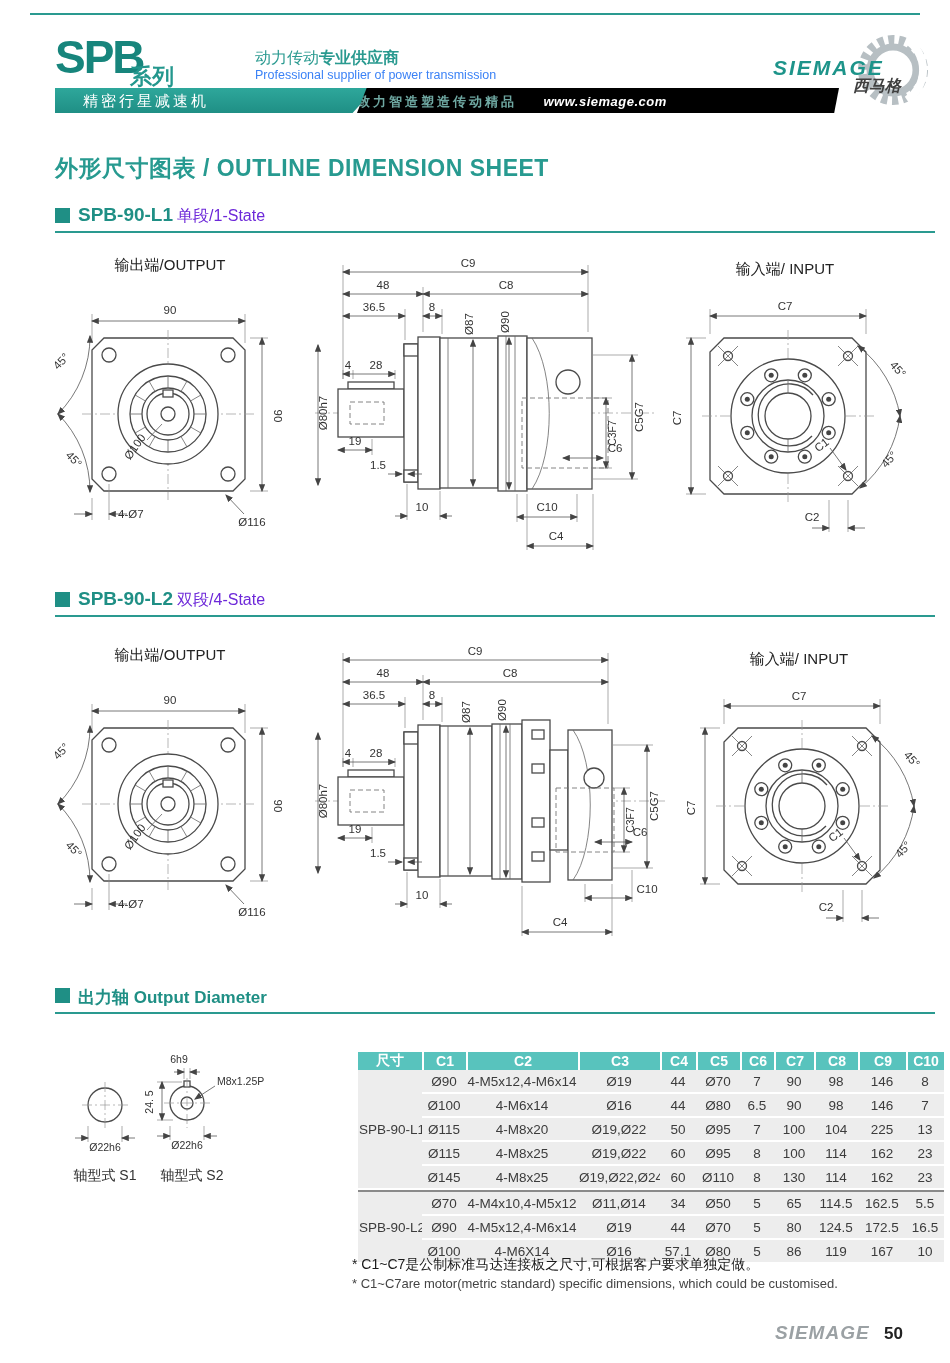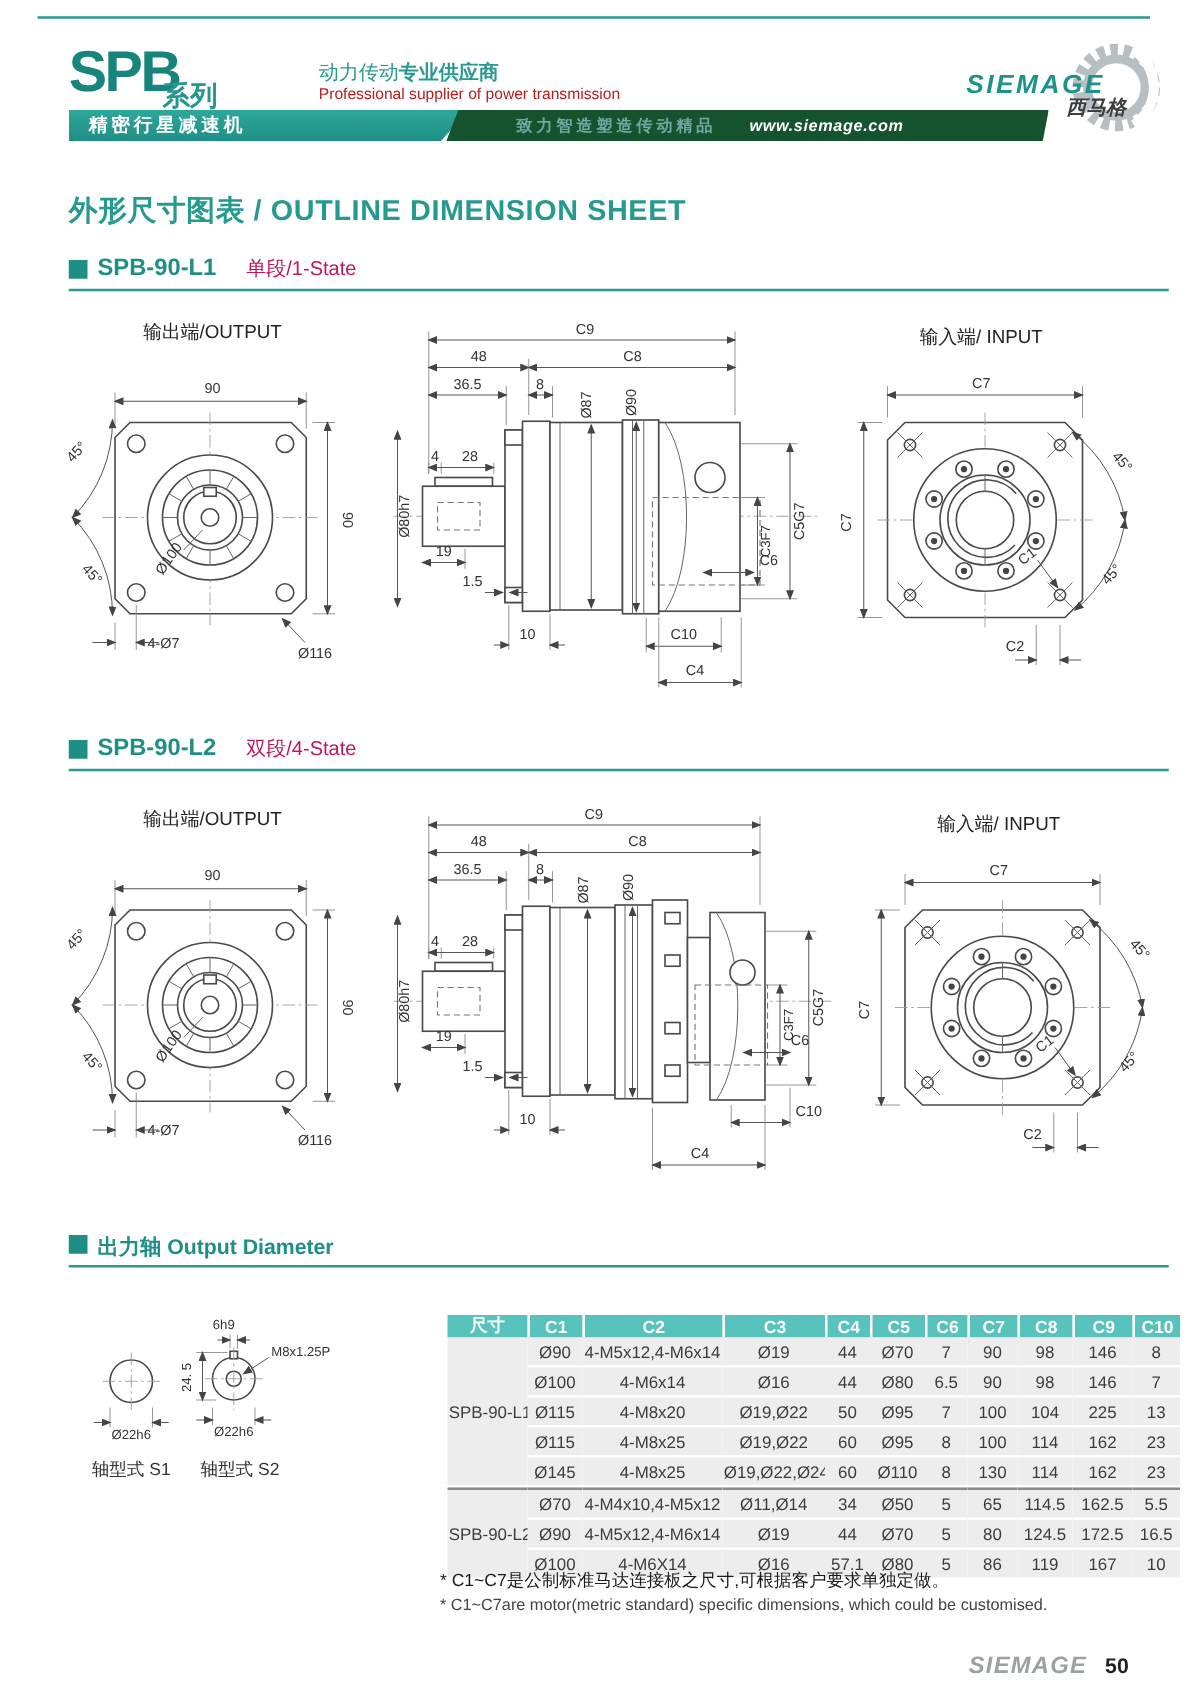--- a/index.html
+++ b/index.html
@@ -5,38 +5,38 @@
   html,body{margin:0;padding:0;}
   body{width:950px;height:1363px;position:relative;background:#fff;overflow:hidden;
        font-family:"Liberation Sans","DejaVu Sans",sans-serif;color:#333;}
   .abs{position:absolute;}
   
   .toprule{left:30px;top:13px;width:890px;height:2px;background:#2a9a90;}
   .spb{left:55px;top:34px;font-size:46px;font-weight:900;letter-spacing:-2px;color:#17857c;line-height:1;}
   .spb-suffix{left:130px;top:62px;font-size:22px;font-weight:bold;color:#23978d;}
   .tag-zh{left:255px;top:48px;font-size:16px;color:#2a9a90;}
   .tag-zh b{font-weight:900;}
-  .tag-en{left:255px;top:68px;font-size:12.5px;color:#b91c1c;}
+  .tag-en{left:255px;top:68px;font-size:12.5px;color:#3b82f6;}
   .band-dark{left:55px;top:88px;width:320px;height:25px;background:linear-gradient(#2ea79b,#1f8f85);
-             clip-path:polygon(0 0,100% 0,93% 100%,0 100%);color:#fff;font-weight:bold;font-size:15px;
-             line-height:25px;padding-left:16px;letter-spacing:3px;box-sizing:border-box;}
-  .band-light{left:357px;top:88px;width:482px;height:25px;background:#14532d;
-              clip-path:polygon(2% 0,100% 0,99% 100%,0 100%);line-height:25px;text-align:center;
+             clip-path:polygon(0 0,100% 0,93% 100%,0 100%);color:#fff;font-weight:normal;font-size:15px;
+             line-height:25px;padding-left:28px;letter-spacing:3px;box-sizing:border-box;}
+  .band-light{left:357px;top:88px;width:482px;height:25px;background:#000000;
+              clip-path:polygon(2% 0,100% 0,99% 100%,0 100%);line-height:25px;text-align:left;
               padding-right:60px;box-sizing:border-box;white-space:nowrap;}
   .band-slogan{color:#6fa8a2;font-size:13px;font-weight:bold;letter-spacing:3px;}
   .band-url{color:#fff;font-size:13px;font-weight:bold;font-style:italic;margin-left:22px;letter-spacing:0.5px;}
   .brand-txt{left:773px;top:56px;font-size:21px;font-style:italic;font-weight:900;color:#1d948a;letter-spacing:2px;z-index:3;}
   .brand-cn{left:853px;top:76px;font-size:16px;font-weight:bold;font-style:italic;color:#3f3f3f;
             font-family:"Liberation Serif","DejaVu Serif",serif;z-index:3;text-align:center;}
   .gearlogo{left:845px;top:24px;z-index:2;}
   
   .pagetitle{left:55px;top:153px;font-size:23px;font-weight:900;color:#279a90;letter-spacing:0.5px;}
   .sec-sq{width:15px;height:15px;background:#1f8f85;}
   .sec-model{font-size:19px;font-weight:900;color:#1f8f85;}
-  .sec-stage{font-size:16px;color:#be185d;margin-left:24px;font-weight:normal;}
+  .sec-stage{font-size:16px;color:#6d28d9;margin-left:4px;font-weight:normal;}
   .sec-rule{width:880px;height:2px;background:#2a9a90;left:55px;}
   .sec3-label{font-size:17px;font-weight:bold;color:#1f8f85;}
   
   svg .shape{fill:#fff;stroke:#4a4a4a;stroke-width:1.3;}
   svg .nf{fill:none;stroke:#4a4a4a;stroke-width:1.3;}
   svg .thin{fill:none;stroke:#666;stroke-width:0.8;}
   svg .dim{stroke:#555;stroke-width:0.8;fill:none;}
   svg .ext{stroke:#888;stroke-width:0.7;}
   svg .cl{stroke:#999;stroke-width:0.7;stroke-dasharray:10 3 2 3;fill:none;}
   svg .dsh{stroke:#777;stroke-width:0.9;stroke-dasharray:5 3;fill:none;}

